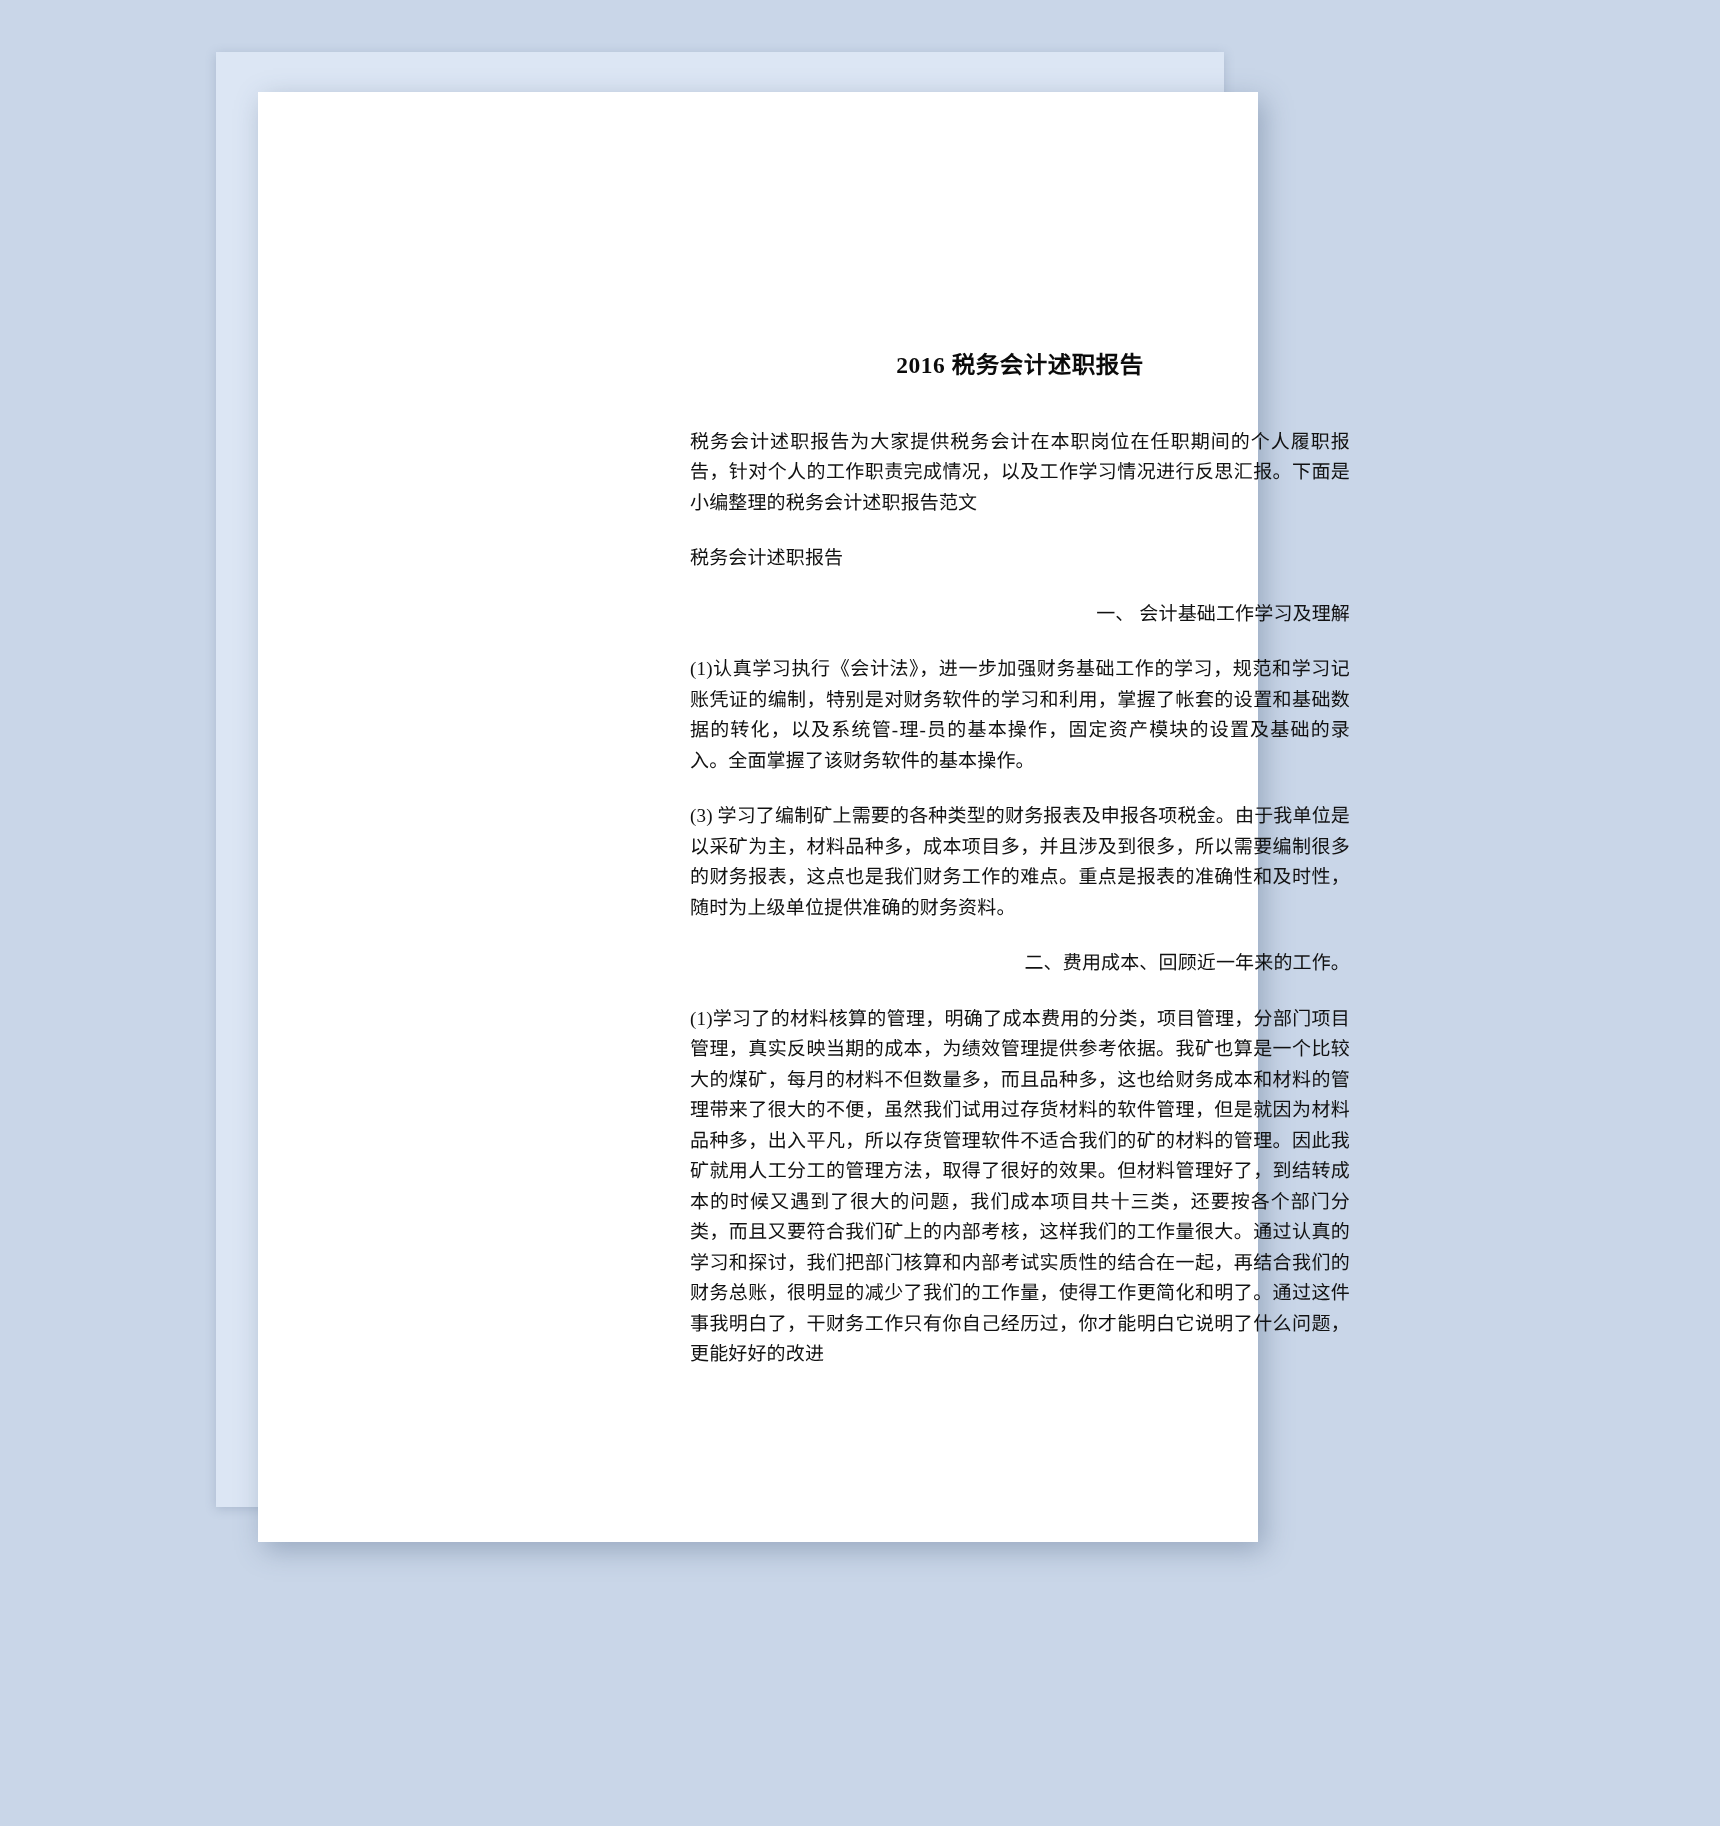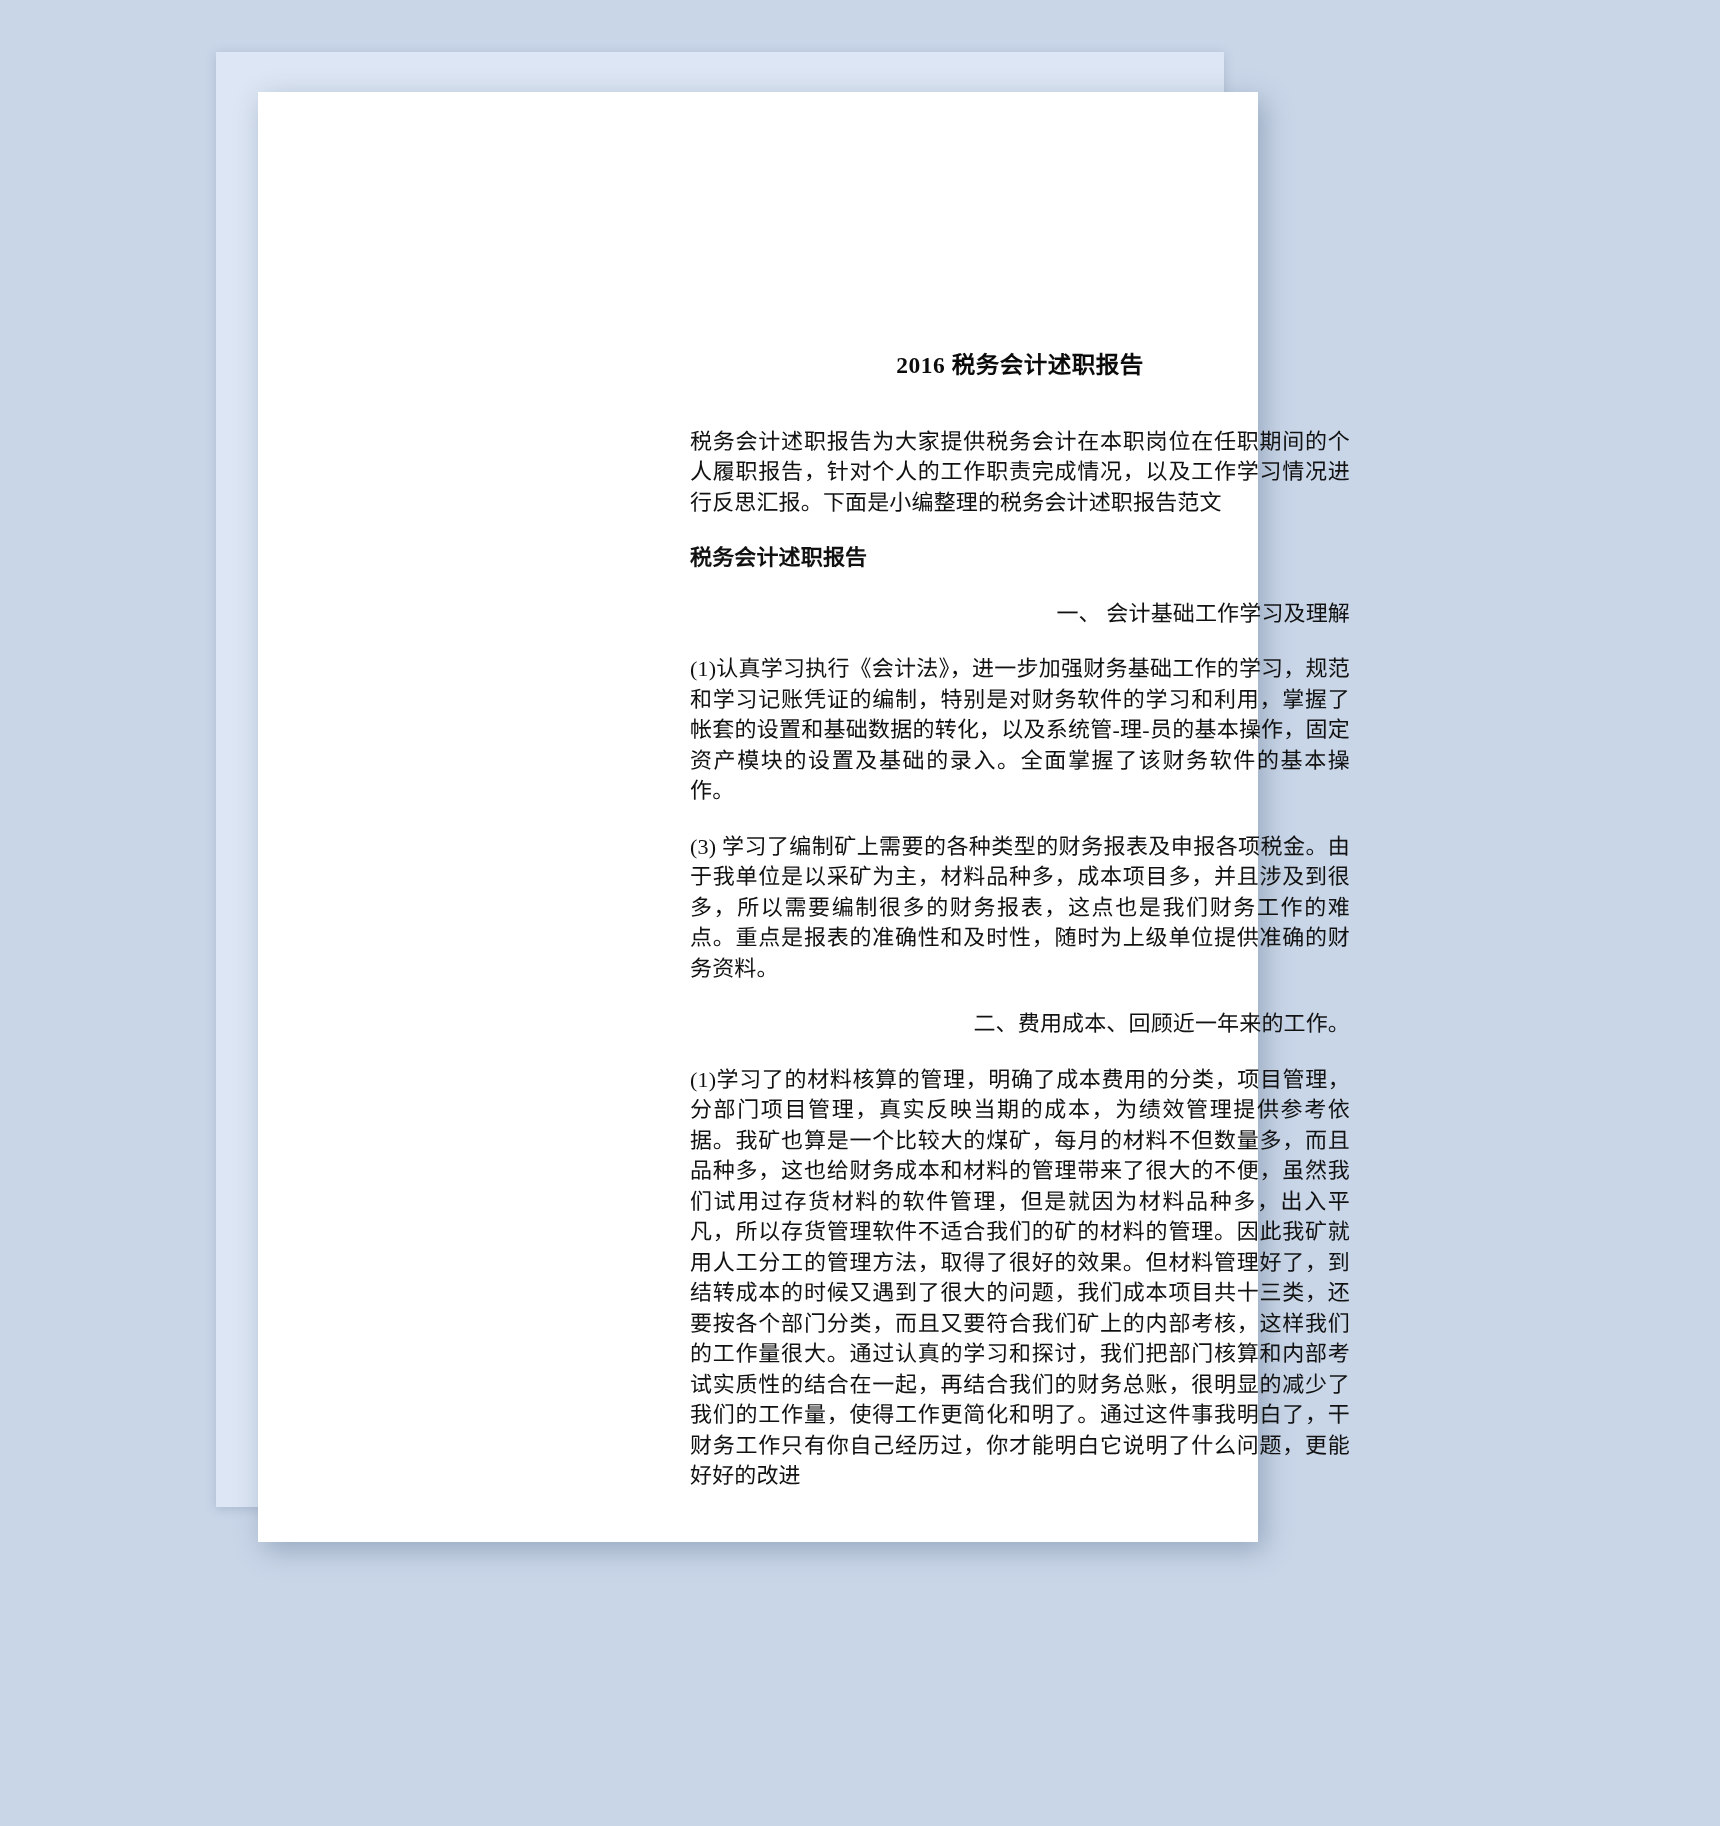--- a/index.html
+++ b/index.html
@@ -58,40 +58,39 @@
     font-size: 23.5px;
     font-weight: 700;
     color: #0b0b0b;
     letter-spacing: 0.5px;
     margin: 0 0 46px 0;
     line-height: 1.3;
     font-family: Liberation Serif, serif;
   }
 
   .para {
-    font-size: 22px;
+    font-size: 19px;
     line-height: 30.5px;
     color: #111111;
     margin: 0 0 25px 0;
     text-align: justify;
     text-justify: inter-ideograph;
     letter-spacing: 0.15px;
   }
 
   .para:last-child {
     margin-bottom: 8px;
   }
 
   .para.heading {
     text-align: right;
   }
 
   .para.short {
     text-align: left;
-    font-weight: bold;
   }
 </style>
 </head>
 <body>
 
 <div class="page-stack">
 
   <div class="sheet-back"></div>
 
   <div class="sheet-front">

